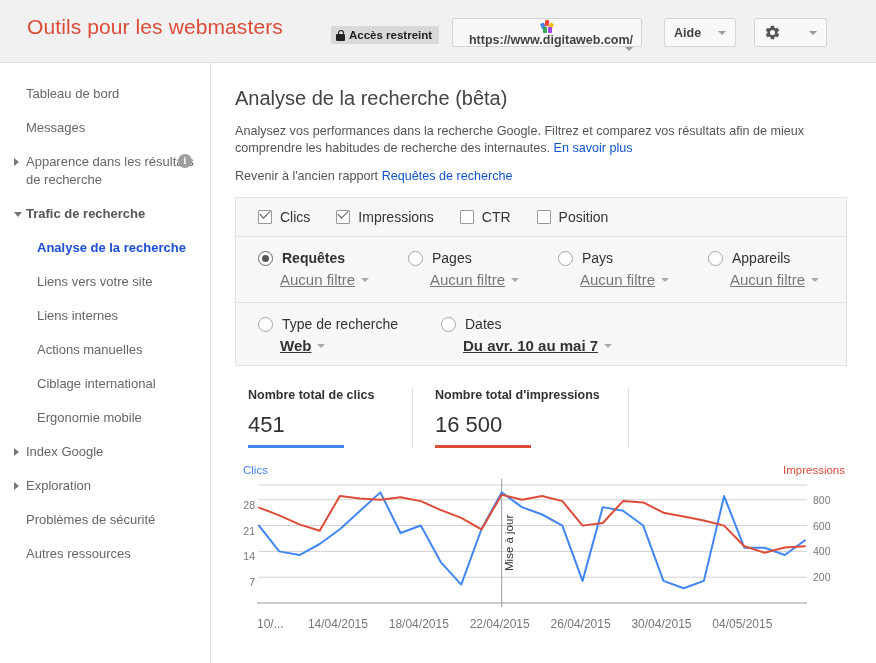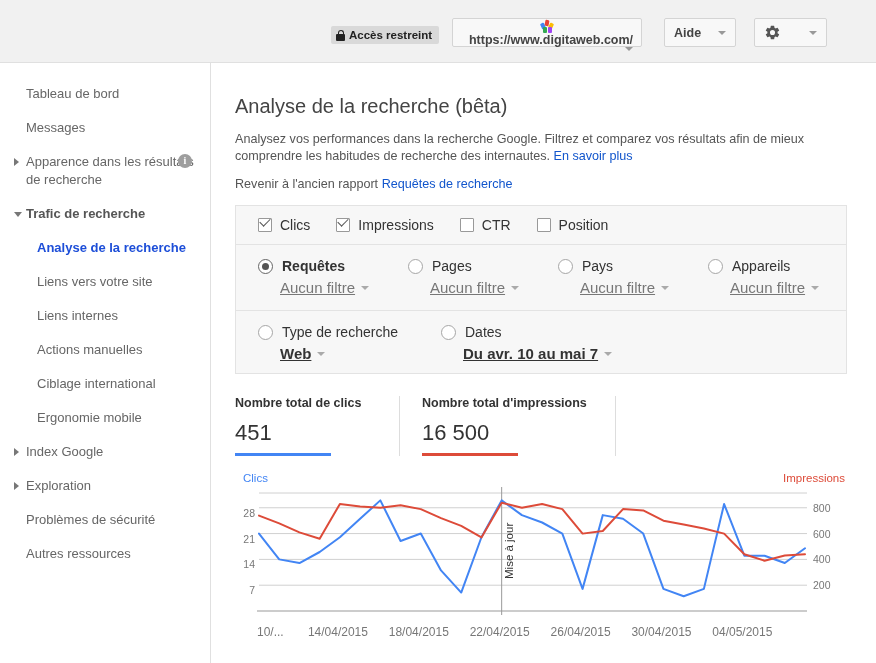--- a/index.html
+++ b/index.html
@@ -189,21 +189,21 @@
     font-size: 10px;
     font-weight: bold;
     text-align: center;
     line-height: 14px;
     font-family: "Liberation Serif", serif;
   }
 
   
   .main {
     flex: 1;
-    padding: 32px 0 0 24px;
+    padding: 24px 0 0 24px;
     box-sizing: border-box;
     overflow: hidden;
   }
   .page-title {
     font-size: 20px;
     color: #444;
     font-weight: normal;
     margin: 0 0 13px 0;
   }
   .intro {
@@ -398,20 +398,21 @@
   .annot-text {
     font-size: 11.5px;
     fill: #333;
     font-family: "Liberation Sans", sans-serif;
   }
 </style>
 </head>
 <body>
 
 <div class="header">
+  <div class="brand">Outils pour les webmasters</div>
 
   <div class="restricted-badge">
     <span class="lock-icon"></span>
     <span>Accès restreint</span>
   </div>
 
   <div class="btn" id="site-selector">
     <span class="favicon">
         <i></i>
         <i></i>
@@ -547,21 +548,21 @@
             </div>
             <div class="dim-sub bold">
               <span>Du avr. 10 au mai 7</span>
               <span class="caret"></span>
             </div>
           </div>
         </div>
     </div>
 
     <div class="totals" id="totals-row">
-        <div class="total-box" style="width: 164px;">
+        <div class="total-box" style="width: 164px; margin-left: 13px;">
           <div class="total-label">Nombre total de clics</div>
           <div class="total-value">451</div>
           <div class="total-underline" style="background: rgb(66, 133, 244); width: 96px;"></div>
         </div>
         <div class="total-box" style="width: 216px;">
           <div class="total-label">Nombre total d'impressions</div>
           <div class="total-value">16 500</div>
           <div class="total-underline" style="background: rgb(221, 75, 57); width: 96px;"></div>
         </div>
         <div class="total-box spacer"></div>

